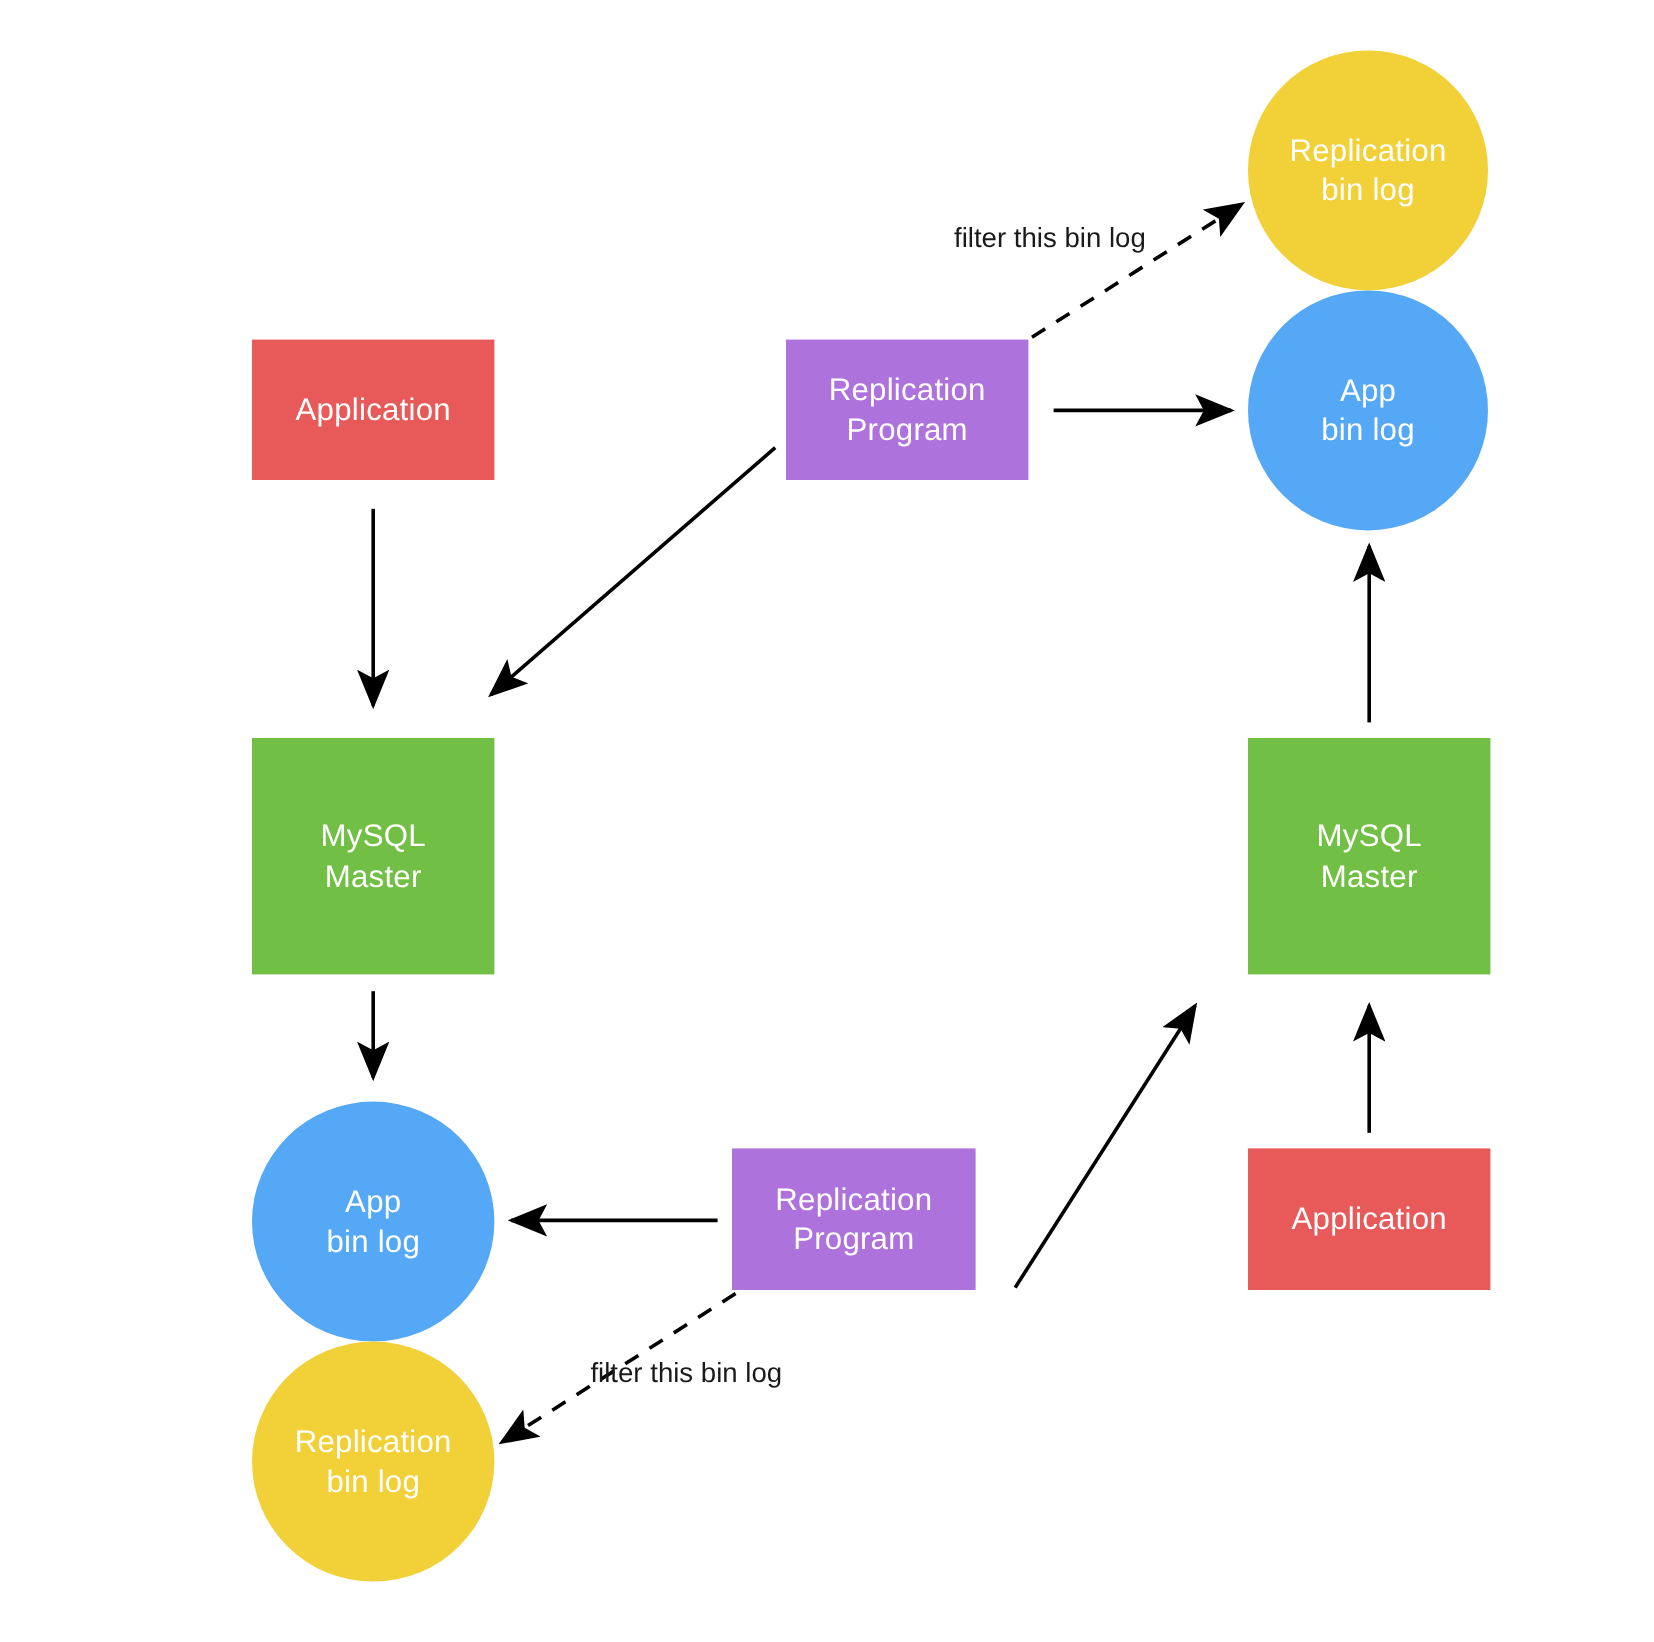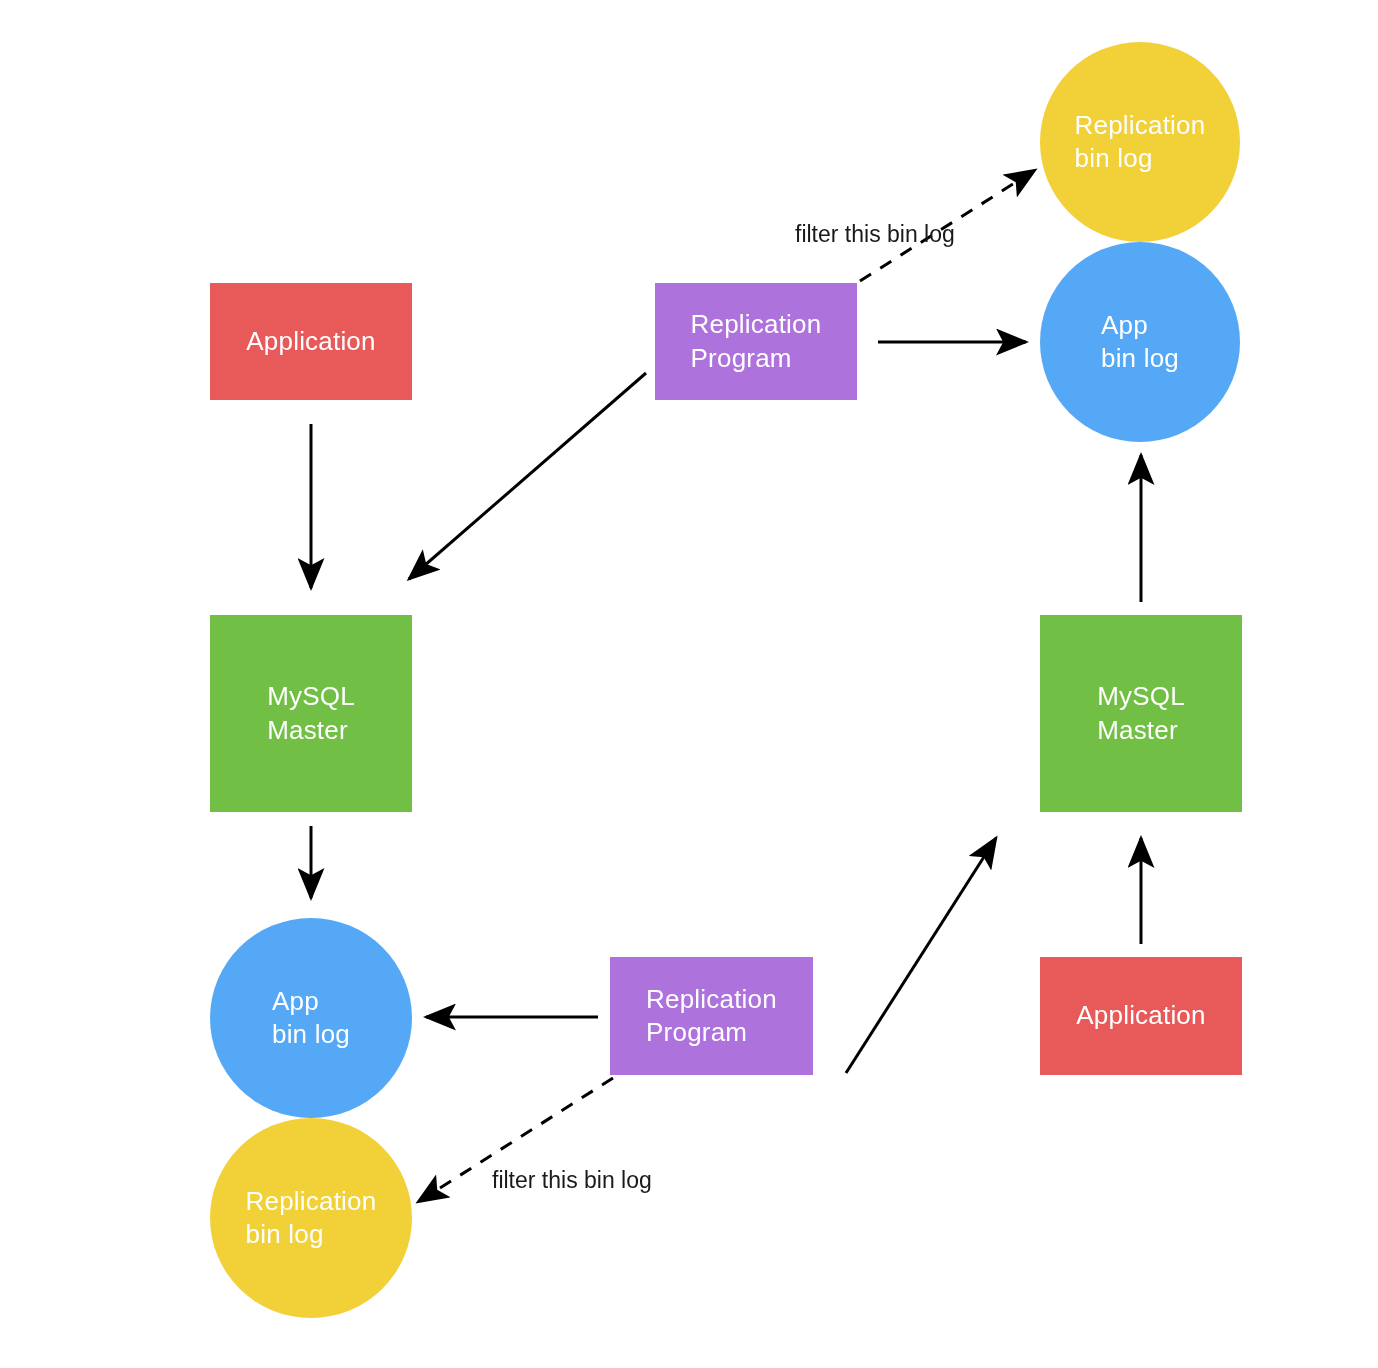--- a/index.html
+++ b/index.html
@@ -16,20 +16,21 @@
     width: 1378px;
     height: 1368px;
     background: #ffffff;
     overflow: hidden;
   }
   .node {
     position: absolute;
     display: flex;
     align-items: center;
     justify-content: center;
+    text-align: center;
     color: #ffffff;
     font-size: 26px;
     line-height: 1.28;
     font-weight: 400;
     letter-spacing: 0.2px;
     box-sizing: border-box;
     user-select: none;
   }
   .node .label {
     white-space: pre-line;
@@ -52,21 +53,20 @@
   .n-mysql-right   { left: 1040px; top: 615px; width: 202px; height: 197px; }
   .n-app-right     { left: 1040px; top: 957px; width: 202px; height: 118px; }
 
   
   .edge-label {
     position: absolute;
     color: #1a1a1a;
     font-size: 23px;
     white-space: nowrap;
     user-select: none;
-    margin-top: 36px;
   }
   .lbl-filter-top { left: 795px; top: 185px; }
   .lbl-filter-bot { left: 492px; top: 1131px; }
 
   #edges {
     position: absolute;
     left: 0; top: 0;
     width: 1378px;
     height: 1368px;
     pointer-events: none;

